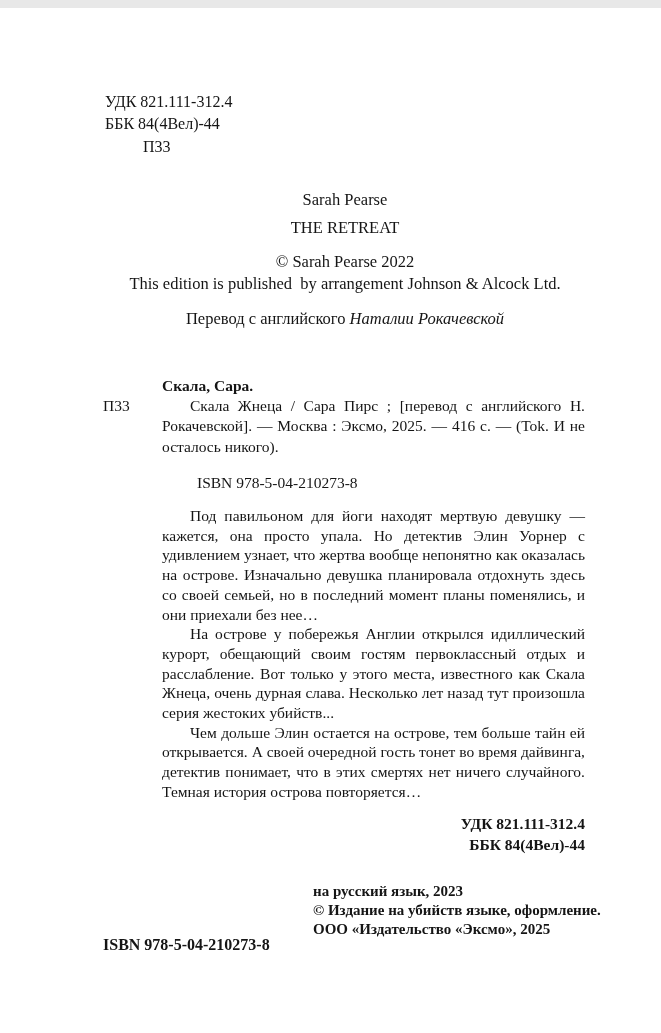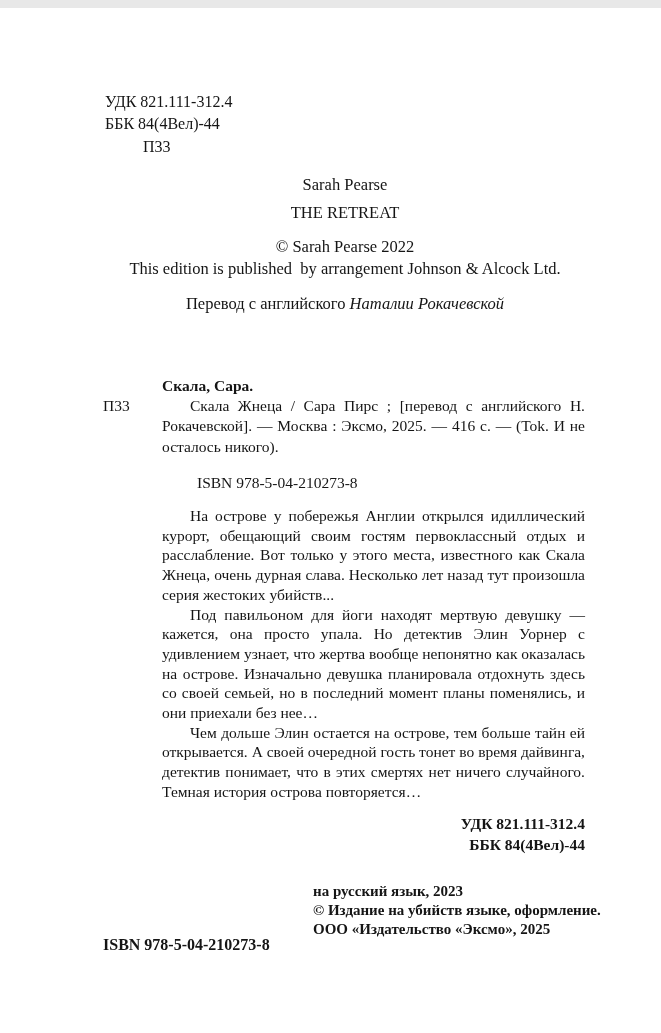--- a/index.html
+++ b/index.html
@@ -13,21 +13,21 @@
     overflow:hidden;
   }
   .abs{position:absolute;}
 
   
   .top-meta{left:105px;top:83px;font-size:16px;line-height:22.3px;}
   .top-meta .code{padding-left:38px;}
 
   
   .header-block{
-    left:105px;top:166px;width:480px;
+    left:105px;top:181px;width:480px;
     text-align:center;font-size:16.5px;line-height:22px;
   }
   .header-block .title{margin-top:6px;}
   .header-block .copy{margin-top:12px;}
   .header-block .edition{white-space:pre-wrap;}
   .header-block .translation{margin-top:13px;}
   .italic{font-style:italic;}
 
   
   .record{left:162px;top:368px;width:423px;font-size:15.5px;line-height:20.2px;}
@@ -67,22 +67,22 @@
     <div class="translation"><span>Перевод с английского </span><span class="italic">Наталии Рокачевской</span></div>
   </div>
 
   <div class="abs record">
     <div class="author">Скала, Сара.</div>
     <p class="desc"><span class="hang-code">П33</span><span>Скала Жнеца / Сара Пирс ; [перевод с английского Н. Рокачевской]. — Москва : Эксмо, 2025. — 416 с. — (Tok. И не осталось никого).</span></p>
     <div class="isbn-mid">ISBN 978-5-04-210273-8</div>
   </div>
 
   <div class="abs annotation">
+    <p>Под павильоном для йоги находят мертвую девуш­ку — кажется, она просто упала. Но детектив Элин Уорнер с удивлением узнает, что жертва вообще непонятно как оказалась на острове. Изначально девушка планировала отдохнуть здесь со своей семьей, но в последний момент планы поменялись, и они приехали без нее…</p>
     <p>На острове у побережья Англии открылся идилли­ческий курорт, обещающий своим гостям первоклассный отдых и расслабление. Вот только у этого места, известного как Скала Жнеца, очень дурная слава. Несколько лет назад тут произошла серия жестоких убийств...</p>
-    <p>Под павильоном для йоги находят мертвую девуш­ку — кажется, она просто упала. Но детектив Элин Уорнер с удивлением узнает, что жертва вообще непонятно как оказалась на острове. Изначально девушка планировала отдохнуть здесь со своей семьей, но в последний момент планы поменялись, и они приехали без нее…</p>
     <p>Чем дольше Элин остается на острове, тем больше тайн ей открывается. А своей очередной гость тонет во время дайвинга, детектив понимает, что в этих смертях нет ничего случайного. Темная история острова повторяется…</p>
   </div>
 
   <div class="abs bottom-meta">
     <div>УДК 821.111-312.4</div>
     <div>ББК 84(4Вел)-44</div>
   </div>
 
   <div class="abs footer-isbn">ISBN 978-5-04-210273-8</div>
 

